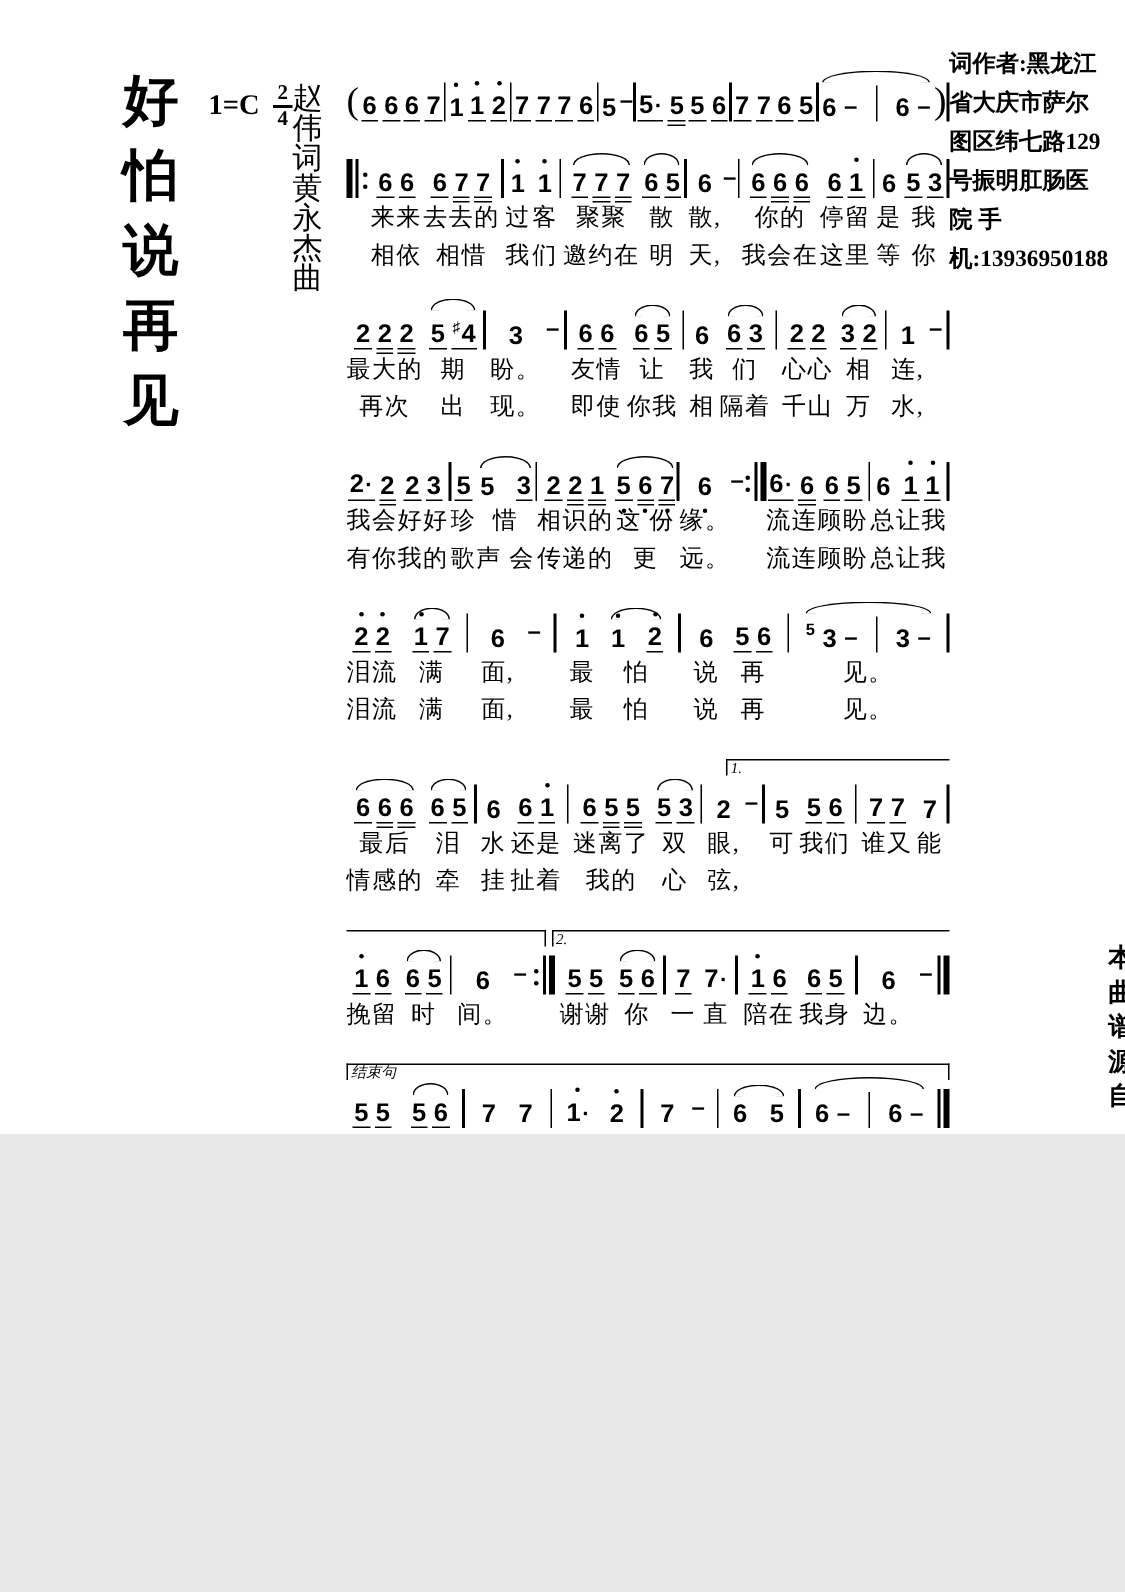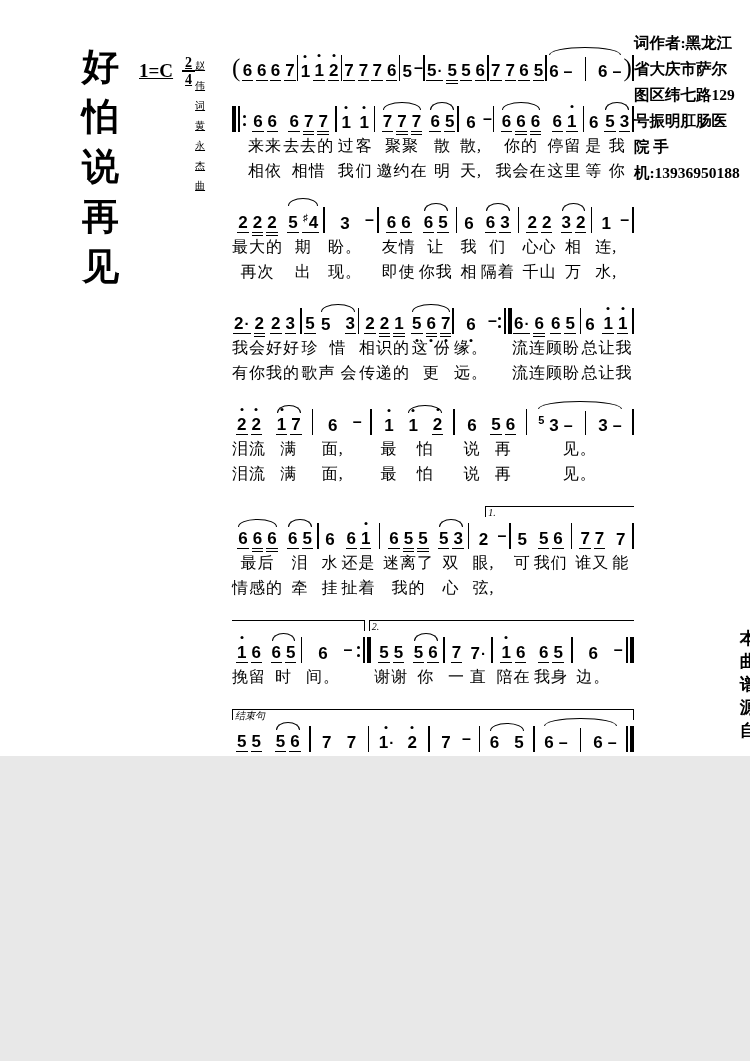--- a/index.html
+++ b/index.html
@@ -2,26 +2,26 @@
 <html><head>
 <meta charset="utf-8">
 <style>
   html,body{margin:0;padding:0;background:#e8e8e8}
   .page{width:750px;height:756px;background:#fff;margin:0 auto;box-sizing:border-box;
         padding:30px 58px 14px 62px;overflow:hidden;display:flex;
         color:#000;font-family:"Liberation Sans",sans-serif;}
   
   .title{text-align:center;font-family:"Liberation Serif",serif;font-weight:bold;
          font-size:37px;letter-spacing:20px;padding-left:20px;margin-top:12px;}
-  .keyrow{display:flex;justify-content:space-between;align-items:flex-start;margin-top:26px;text-decoration:underline;}
+  .keyrow{display:flex;justify-content:space-between;align-items:flex-start;margin-top:26px;}
   .keysig{font-family:"Liberation Serif",serif;font-weight:bold;font-size:19px;display:flex;align-items:center;gap:9px;}
   .frac{display:inline-flex;flex-direction:column;align-items:center;}
   .frac .fn,.frac .fd{font-size:14px;line-height:13px;font-weight:bold;}
   .frac .fl{width:13px;height:1.5px;background:#000;margin:1px 0;}
-  .credits{font-family:"Liberation Serif",serif;font-size:10px;line-height:20px;text-align:right;margin-right:27px;}
+  .credits{font-family:"Liberation Serif",serif;font-size:20px;line-height:20px;text-align:right;margin-right:16px;}
   .tempo{font-size:13px;font-weight:bold;margin-top:20px;}
   
   .system{margin-top:21px;}
   .sysrow{display:flex;justify-content:space-between;align-items:flex-start;}
   .col{display:flex;flex-direction:column;align-items:center;}
   .narea{height:30px;display:flex;align-items:flex-end;justify-content:center;}
   .grp{position:relative;display:inline-flex;align-items:flex-end;gap:1px;}
   .grp.wgap{gap:11px;}
   .arc{position:absolute;left:2px;right:2px;top:-10px;height:7px;
        border:1.5px solid #000;border-bottom:none;border-radius:50% 50% 0 0/100% 100% 0 0;}

